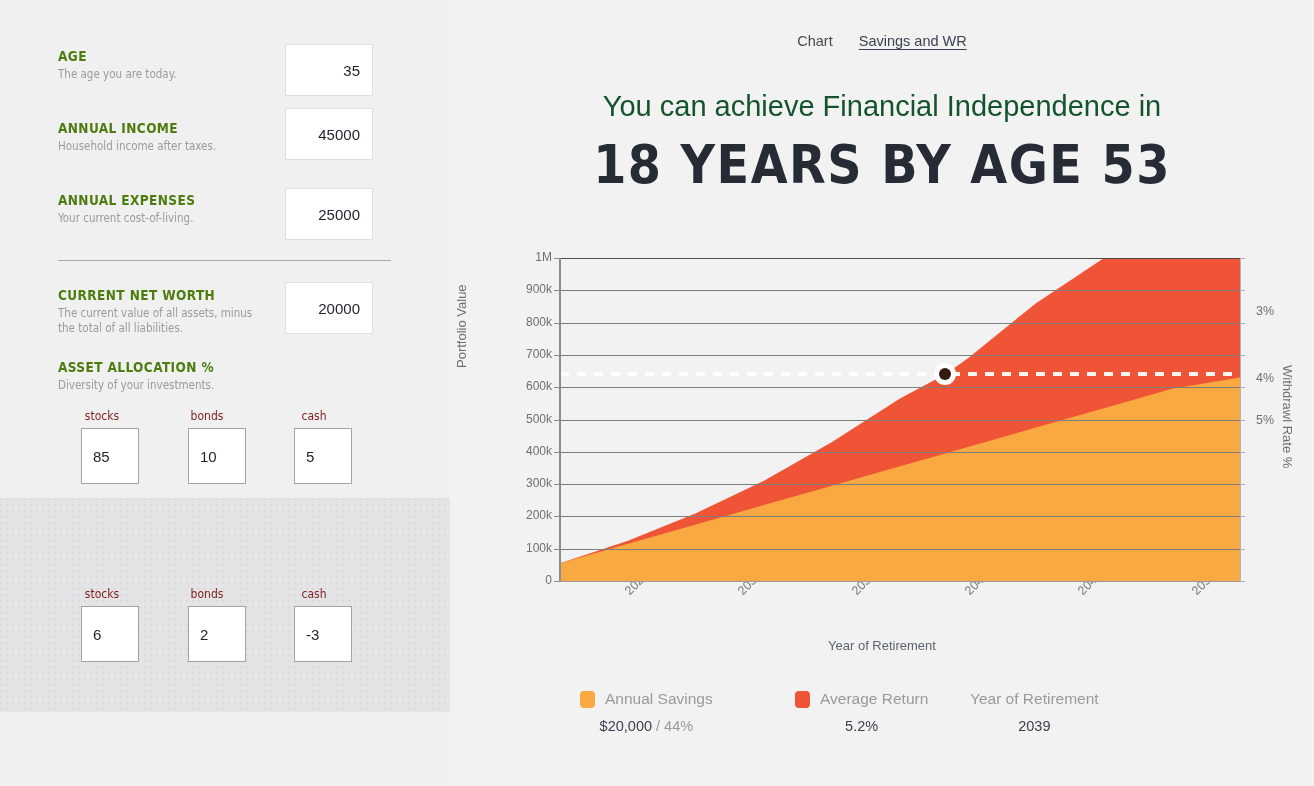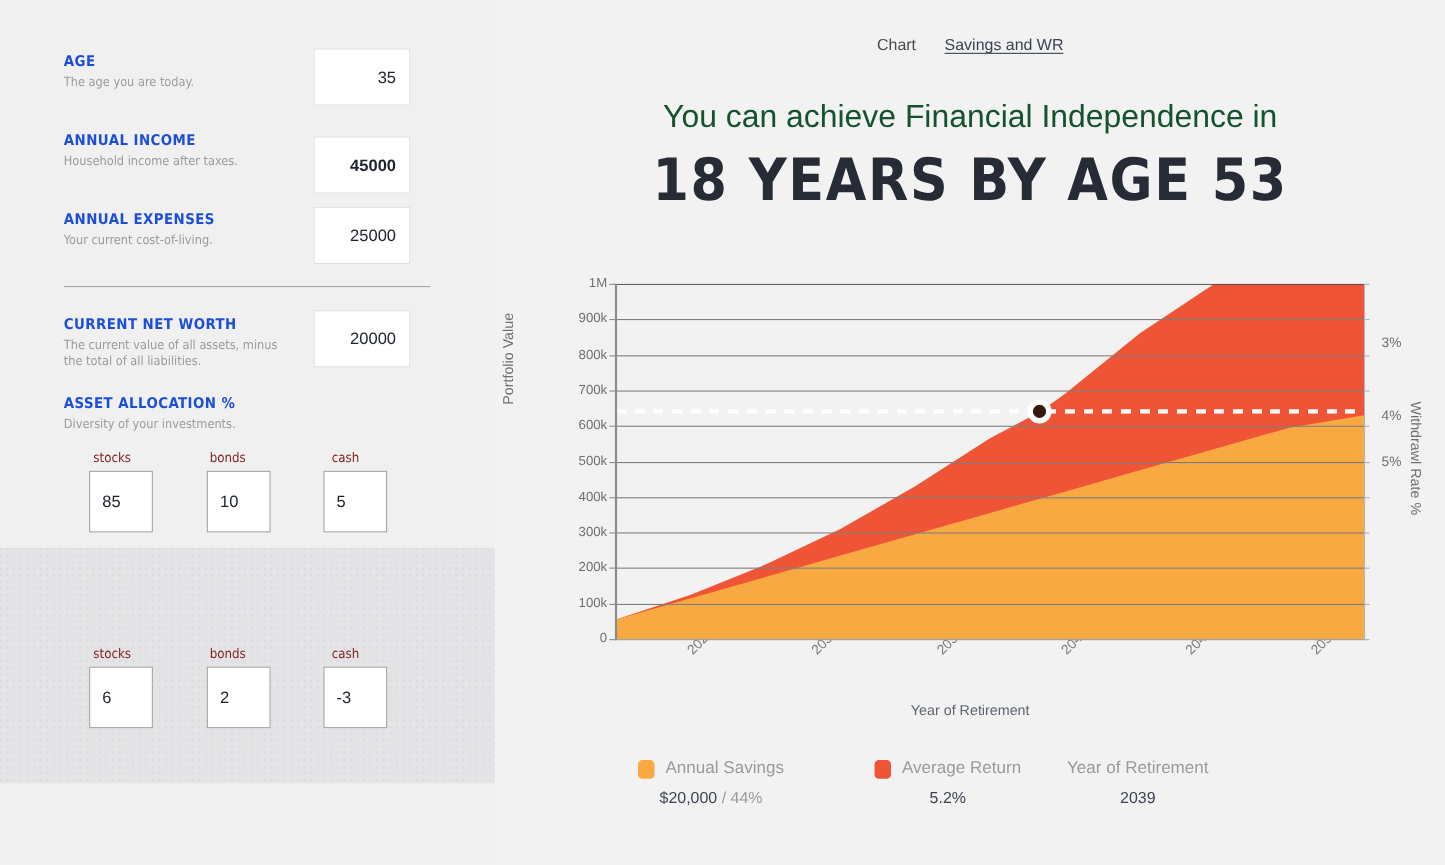--- a/index.html
+++ b/index.html
@@ -41,21 +41,21 @@
     text-underline-offset: 3px;
   }
   .sb-foot { position: absolute; left:0; top: 775px; width: 450px; height: 11px; background: #f0f0f0; }
 
   .field { position: absolute; }
   .f-label {
     font-family: "DejaVu Sans Condensed", "Liberation Sans Narrow", "Liberation Sans", sans-serif;
     font-weight: bold;
     font-size: 13.5px;
     letter-spacing: 0.4px;
-    color: #1d4ed8;
+    color: #4d7c0f;
     text-transform: uppercase;
   }
   .f-desc {
     font-family: "DejaVu Sans Condensed", "Liberation Sans Narrow", "Liberation Sans", sans-serif;
     font-size: 11.5px;
     color: #9b9b9b;
     margin-top: 3px;
     line-height: 1.28;
     max-width: 205px;
   }
@@ -196,21 +196,21 @@
     <div class="field" style="left:58px; top:48px;">
       <div class="f-label">AGE</div>
       <div class="f-desc">The age you are today.</div>
     </div>
     <div class="f-input" style="left:285px; top:44px;">35</div>
 
     <div class="field" style="left:58px; top:120px;">
       <div class="f-label">ANNUAL INCOME</div>
       <div class="f-desc">Household income after taxes.</div>
     </div>
-    <div class="f-input" style="left:285px; top:124px;font-weight:bold;">45000</div>
+    <div class="f-input" style="left:285px; top:108px;">45000</div>
 
     <div class="field" style="left:58px; top:192px;">
       <div class="f-label">ANNUAL EXPENSES</div>
       <div class="f-desc">Your current cost-of-living.</div>
     </div>
     <div class="f-input" style="left:285px; top:188px;">25000</div>
 
     <div class="divider"></div>
 
     <div class="field" style="left:58px; top:287px;">

